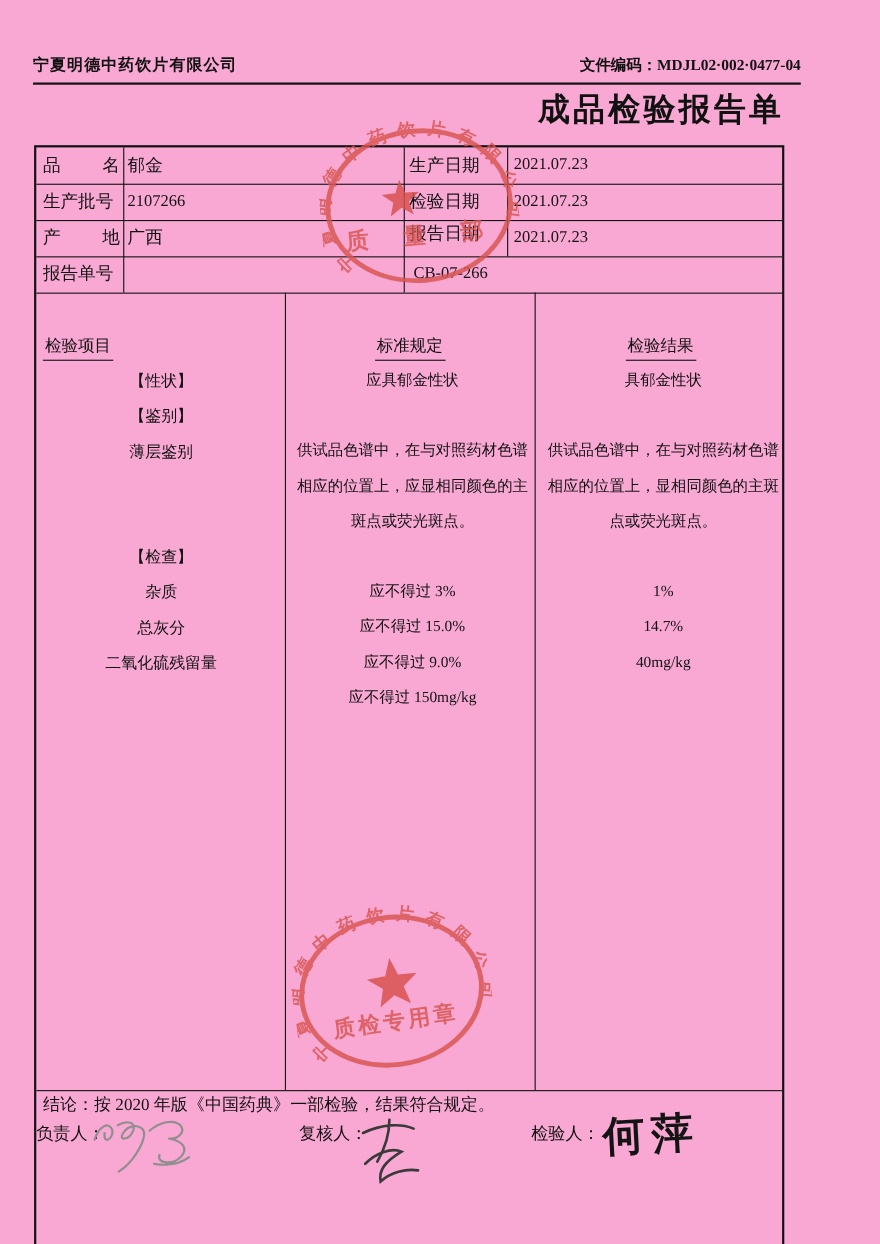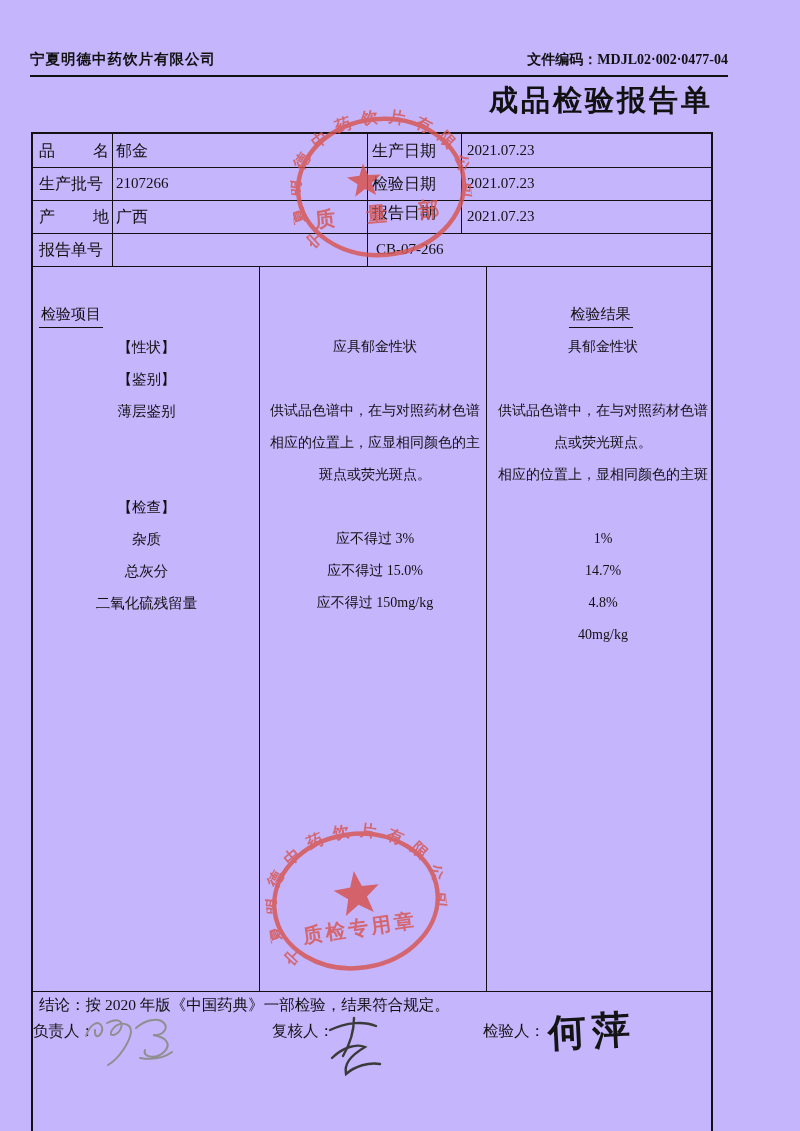--- a/index.html
+++ b/index.html
@@ -1,16 +1,16 @@
 <!DOCTYPE html>
 <html><head>
 <meta charset="utf-8">
 <style>
   html,body{margin:0;padding:0;background:#fff;}
-  .page{position:relative;width:800px;height:1131px;background:#c4b5fd;overflow:hidden;
+  .page{position:relative;width:800px;height:1131px;background:#f9a8d4;overflow:hidden;
         font-family:"Liberation Serif","DejaVu Serif",serif;color:#111;}
   
   .hdr{position:absolute;left:30px;top:50px;width:698px;display:flex;justify-content:space-between;
        align-items:flex-end;border-bottom:2px solid #111;padding-bottom:6px;}
   .hdr .co{font-size:14.5px;font-weight:bold;letter-spacing:1px;}
   .hdr .code{font-size:14px;font-weight:bold;}
   .title{position:absolute;left:31px;top:82px;width:682px;text-align:right;
          font-size:29px;font-weight:bold;letter-spacing:3px;line-height:36px;}
   
   .tbl{position:absolute;left:31px;top:132px;width:682px;height:1096px;
@@ -79,20 +79,21 @@
 
     <div class="cell" style="left:6px;top:66px"><span class="jlabel">产　地</span></div>
     <div class="cell" style="left:83px;top:66px">广西</div>
     <div class="cell" style="left:339px;top:62px">报告日期</div>
     <div class="cell" style="left:434px;top:66px;font-size:15px">2021.07.23</div>
 
     <div class="cell" style="left:6px;top:99px">报告单号</div>
     <div class="cell" style="left:343px;top:99px;font-size:15px">CB-07-266</div>
 
     <div class="colhead" style="left:6px"><span>检验项目</span></div>
+    <div class="colhead center" style="left:226px;width:227px"><span>标准规定</span></div>
     <div class="colhead center" style="left:453px;width:229px"><span>检验结果</span></div>
 
     <div class="lines c1" style="left:6px;width:215px">
         <div class="line">【性状】</div>
         <div class="line">【鉴别】</div>
         <div class="line">薄层鉴别</div>
         <div class="line"></div>
         <div class="line"></div>
         <div class="line">【检查】</div>
         <div class="line">杂质</div>
@@ -101,32 +102,32 @@
       </div>
     <div class="lines" style="left:234px;width:216px">
         <div class="line">应具郁金性状</div>
         <div class="line"></div>
         <div class="line">供试品色谱中，在与对照药材色谱</div>
         <div class="line">相应的位置上，应显相同颜色的主</div>
         <div class="line">斑点或荧光斑点。</div>
         <div class="line"></div>
         <div class="line">应不得过 3%</div>
         <div class="line">应不得过 15.0%</div>
+        <div class="line">应不得过 9.0%</div>
         <div class="line">应不得过 150mg/kg</div>
       </div>
     <div class="lines" style="left:461px;width:218px">
         <div class="line">具郁金性状</div>
         <div class="line"></div>
         <div class="line">供试品色谱中，在与对照药材色谱</div>
+        <div class="line">相应的位置上，显相同颜色的主斑</div>
         <div class="line">点或荧光斑点。</div>
-        <div class="line">相应的位置上，显相同颜色的主斑</div>
         <div class="line"></div>
         <div class="line">1%</div>
         <div class="line">14.7%</div>
-        <div class="line">4.8%</div>
         <div class="line">40mg/kg</div>
       </div>
 
     <div class="concl">结论：按 2020 年版《中国药典》一部检验，结果符合规定。</div>
   </div>
 
   <div class="siglabel" style="left:33px">负责人：</div>
   <div class="siglabel" style="left:272px">复核人：</div>
   <div class="siglabel" style="left:483px">检验人：</div>
 

